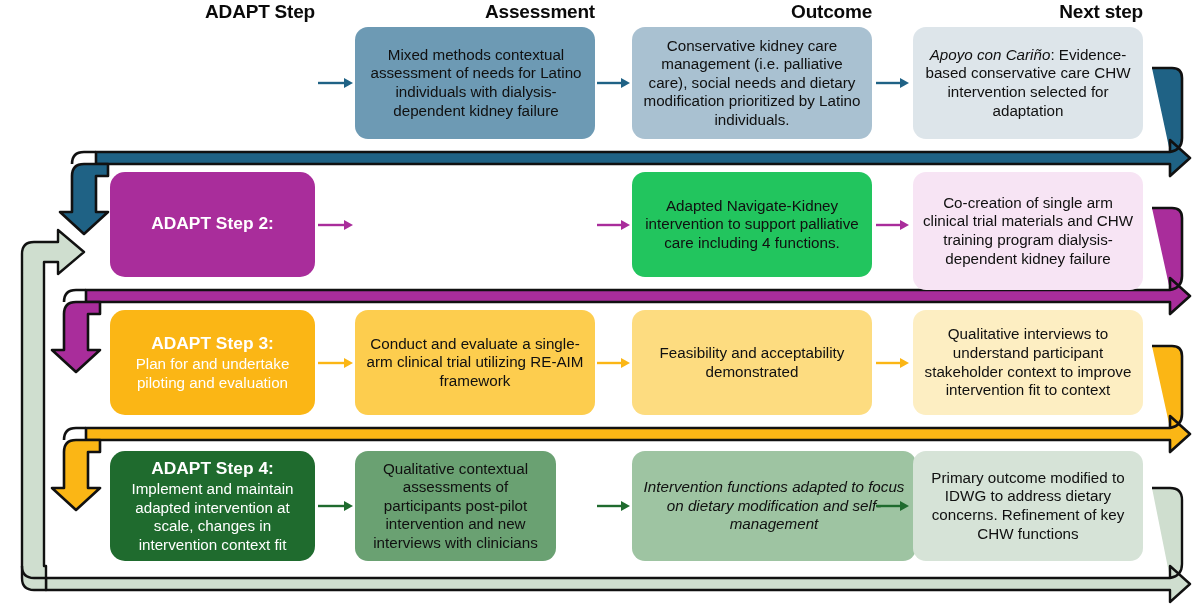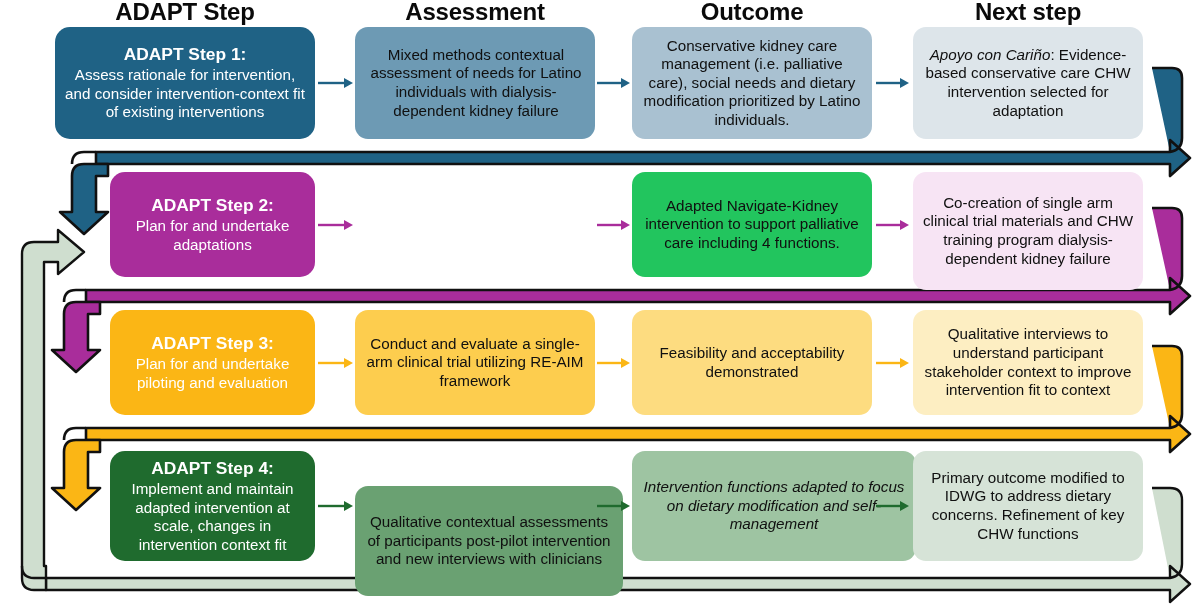--- a/index.html
+++ b/index.html
@@ -14,22 +14,22 @@
     width: 1200px; height: 606px;
     background: #ffffff;
   }
 
   
   .col-header {
     position: absolute;
     top: 0px;
     height: 24px;
     line-height: 24px;
-    text-align: center;
-    font-size: 24px;
+    text-align: right;
+    font-size: 19px;
     font-weight: bold;
     color: #0a0a0a;
     letter-spacing: -0.2px;
   }
 
   
   .box {
     position: absolute;
     border-radius: 13px;
     display: flex;
@@ -108,26 +108,20 @@
     </g>
 
     <g>
       <path d="M1152,488 L1170,488 Q1182,488 1182,500 L1182,564 Q1182,576 1170,578
                L1170,566 L1190,584 L1170,602 L1170,590 L46,590 L46,578 L1170,578" fill="#cfdecf" stroke="#111111" stroke-width="2.4" stroke-linejoin="round"></path>
       <path d="M46,590 L34,590 Q22,590 22,578 L22,254 Q22,242 34,242 L58,242 L58,230 L84,252 L58,274 L58,262 L44,262 L44,566 L46,566 Z" fill="#cfdecf" stroke="#111111" stroke-width="2.4" stroke-linejoin="round"></path>
       <path d="M46,578 L34,578 Q22,578 22,566" fill="none" stroke="#111111" stroke-width="2.4"></path>
     </g>
   </svg>
 
-  <div class="box step" style="left:55px; top:27px; width:260px; height:112px; background:#1f6285;">
-    <span class="txt">
-      <span class="title">ADAPT Step 1:</span>
-      <span>Assess rationale for intervention, and consider intervention-context fit of existing interventions</span>
-    </span>
-  </div>
 
   <span class="conn" style="left:318px; top:76px; width:36px;">
     <svg width="36" height="14" viewBox="0 0 36 14">
       <path d="M0,7 L26,7" stroke="#1f6285" stroke-width="2.4" fill="none"></path>
       <path d="M26,2 L35,7 L26,12 Z" fill="#1f6285"></path>
     </svg>
   </span>
 
   <div class="box" style="left:355px; top:27px; width:240px; height:112px; background:#6d9ab4;padding-left:11px;">
     <span class="txt">Mixed methods contextual assessment of needs for Latino individuals with dialysis-dependent kidney failure</span>
@@ -153,21 +147,20 @@
 
   <div class="box" style="left:913px; top:27px; width:230px; height:112px; background:#dde5ea;">
     <span class="txt">
       <span class="ital">Apoyo con Cariño</span><span>: Evidence-based conservative care CHW intervention selected for adaptation</span>
     </span>
   </div>
 
   <div class="box step" style="left:110px; top:172px; width:205px; height:105px; background:#a92d9b;">
     <span class="txt">
       <span class="title">ADAPT Step 2:</span>
-      <span>Plan for and undertake adaptations</span>
     </span>
   </div>
 
   <span class="conn" style="left:318px; top:218px; width:36px;">
     <svg width="36" height="14" viewBox="0 0 36 14">
       <path d="M0,7 L26,7" stroke="#a92d9b" stroke-width="2.4" fill="none"></path>
       <path d="M26,2 L35,7 L26,12 Z" fill="#a92d9b"></path>
     </svg>
   </span>
 
@@ -241,21 +234,21 @@
     </span>
   </div>
 
   <span class="conn" style="left:318px; top:499px; width:36px;">
     <svg width="36" height="14" viewBox="0 0 36 14">
       <path d="M0,7 L26,7" stroke="#1f6b2e" stroke-width="2.4" fill="none"></path>
       <path d="M26,2 L35,7 L26,12 Z" fill="#1f6b2e"></path>
     </svg>
   </span>
 
-  <div class="box" style="left:355px; top:451px; width:268px; height:110px; background:#6aa172;margin-top:35px;">
+  <div class="box" style="left:355px; top:451px; width:201px; height:110px; background:#6aa172;">
     <span class="txt">Qualitative contextual assessments of participants post-pilot intervention and new interviews with clinicians</span>
   </div>
 
   <span class="conn" style="left:597px; top:499px; width:34px;">
     <svg width="34" height="14" viewBox="0 0 34 14">
       <path d="M0,7 L24,7" stroke="#1f6b2e" stroke-width="2.4" fill="none"></path>
       <path d="M24,2 L33,7 L24,12 Z" fill="#1f6b2e"></path>
     </svg>
   </span>
 

